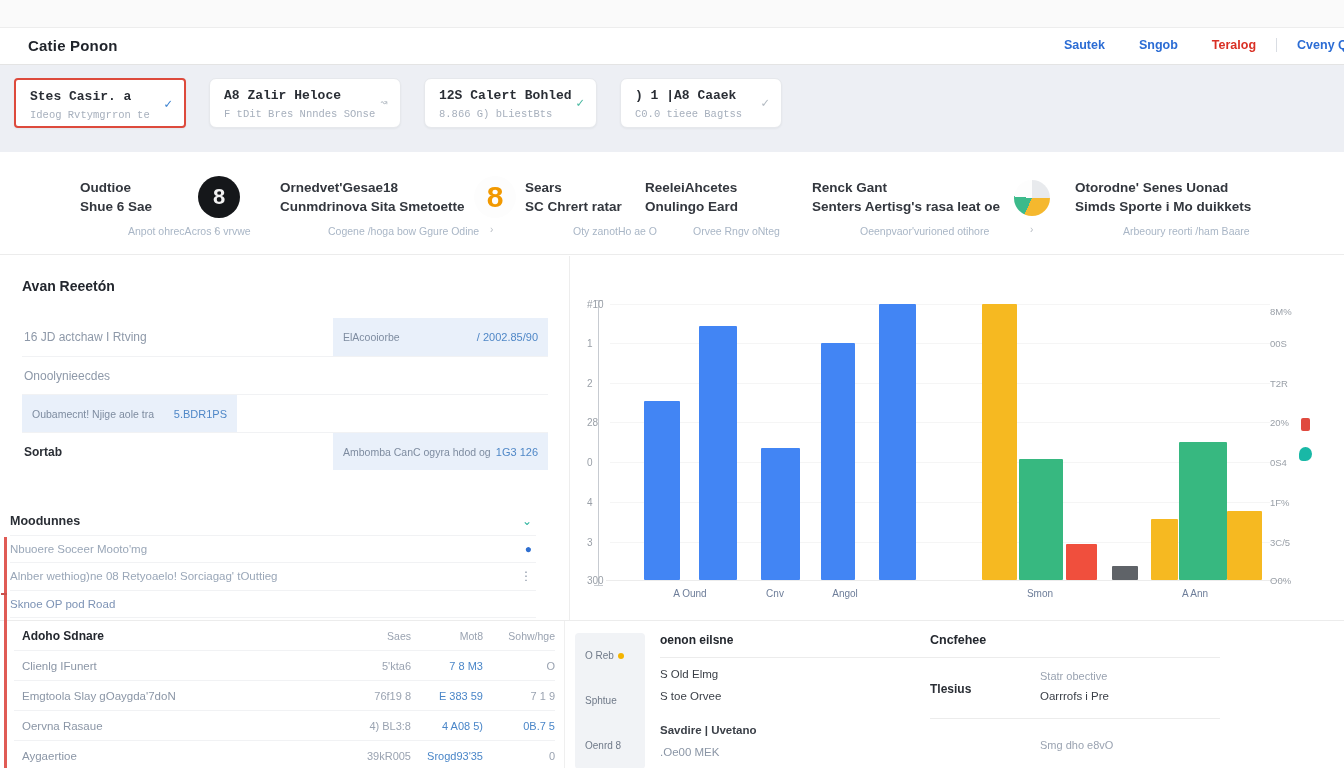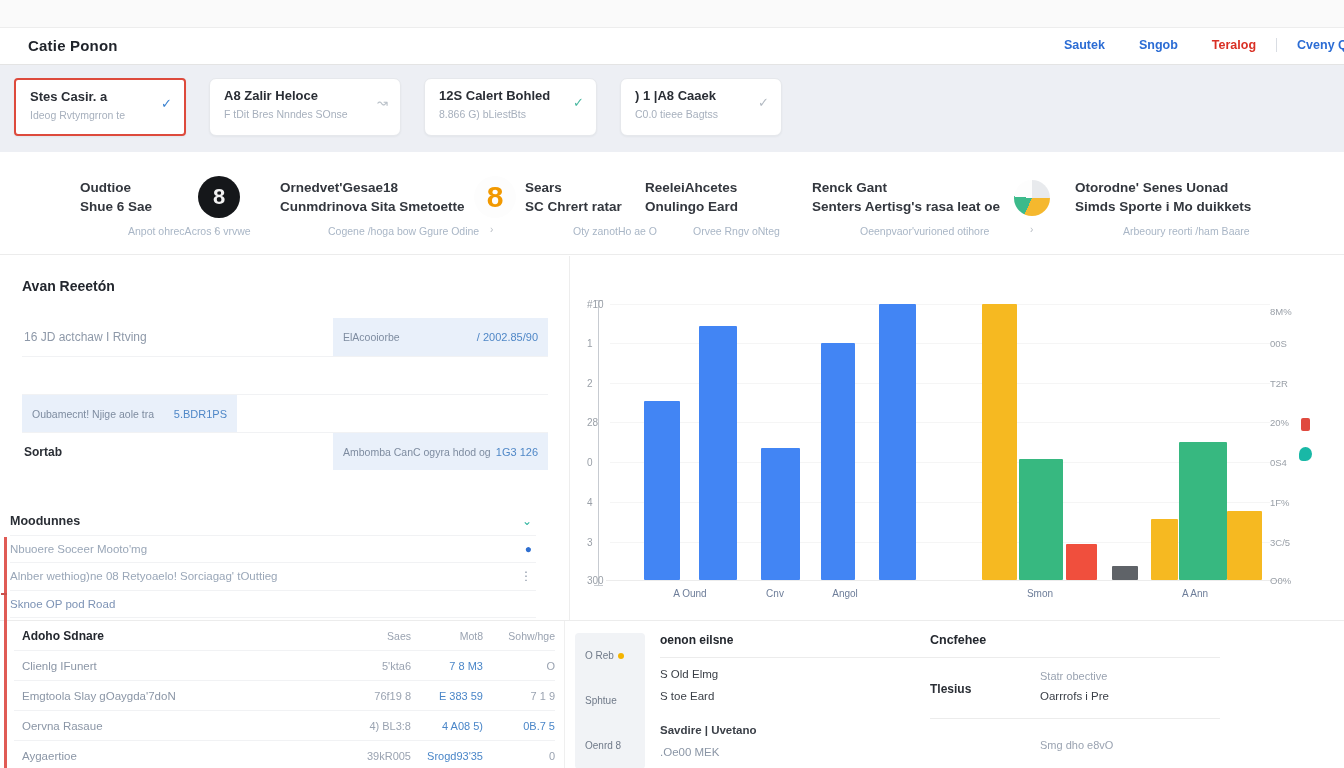--- a/index.html
+++ b/index.html
@@ -9,22 +9,22 @@
     background:#fafafa; border-bottom:1px solid #ededed; }
   .app-header { position:absolute; left:0; top:28px; width:1344px; height:37px;
     background:#fff; border-bottom:1px solid #e4e4e4; }
   .app-title { position:absolute; left:28px; top:9px; font-size:15px; font-weight:bold; color:#1f232a; letter-spacing:.2px; }
   .nav { position:absolute; right:-26px; top:10px; display:flex; gap:34px; white-space:nowrap; }
   .nav a { font-size:12.5px; font-weight:bold; text-decoration:none; cursor:pointer; }
   .nav .sep { width:1px; background:#d9dde3; margin:0 -14px; }
 
   .cards-row { position:absolute; left:0; top:65px; width:1344px; height:87px;
     background:#edeff4; padding:13px 0 0 14px; display:flex; gap:23px; }
-  .card { background:#fff; border:1px solid #e6e8ec; border-radius:7px; height:58px;
-    padding:9px 12px 0 14px; position:relative; box-shadow:0 1px 2px rgba(40,50,60,.05); }
+  .card { background:#fff; border:1px solid #e6e8ec; border-radius:7px; height:50px;
+    padding:9px 12px 0 14px; position:relative; box-shadow:0 1px 2px rgba(40,50,60,.05);font-family:Liberation Mono, monospace; }
   .card.hl { border:2px solid #dd4a3c; border-radius:4px; }
   .card-title { font-size:13px; font-weight:bold; color:#2a2e35; }
   .card-sub { font-size:10.5px; color:#a7b0bd; margin-top:5px; }
   .card-ic { position:absolute; right:12px; top:16px; font-size:13px; }
 
   .features-row { position:absolute; left:0; top:152px; width:1344px; height:103px;
     background:#fff; border-bottom:1px solid #ececec;padding-left:20px; }
   .feat { position:absolute; top:26px; }
   .feat-t { font-size:13.5px; font-weight:bold; color:#33373e; line-height:19px; }
   .feat-s { font-size:10.5px; color:#a9b6c6; margin-top:9px;margin-left:48px; }
@@ -186,20 +186,21 @@
   <div class="panel-heading">Avan Reeetón</div>
   <div class="rpt" id="rpt">
       <div class="rpt-row">
         <div class="rpt-label">16 JD actchaw I Rtving</div>
         <div class="rpt-blue">
           <div class="rpt-key">ElAcooiorbe</div>
           <div class="rpt-val">/ 2002.85/90</div>
         </div>
       </div>
       <div class="rpt-row">
+        <div class="rpt-label">Onoolynieecdes</div>
       </div>
       <div class="rpt-row">
         <div class="rpt-blue">
           <div class="rpt-key">Oubamecnt! Njige aole tra</div>
           <div class="rpt-val">5.BDR1PS</div>
         </div>
       </div>
       <div class="rpt-row">
         <div class="rpt-label" style="color: rgb(42, 46, 53); font-weight: bold;">Sortab</div>
         <div class="rpt-blue">
@@ -318,21 +319,21 @@
         <span>Sphtue</span>
       </div>
       <div class="itm">
         <span>Oenrd 8</span>
       </div>
     </div>
   <div class="mid-main">
     <div class="mid-hdr">oenon eilsne</div>
     <div id="midlines">
         <div class="mid-line">S Old Elmg</div>
-        <div class="mid-line">S toe Eard</div>
+        <div class="mid-line">S toe Orvee</div>
         <div class="mid-line b">Savdire | Uvetano</div>
         <div class="mid-line m">.Oe00 MEK</div>
       </div>
   </div>
 
   <div class="right-sec">
     <div class="rs-hdr">Cncfehee</div>
     <div class="rs-row">
       <div class="rs-lab">Tlesius</div>
       <div class="rs-lines">

